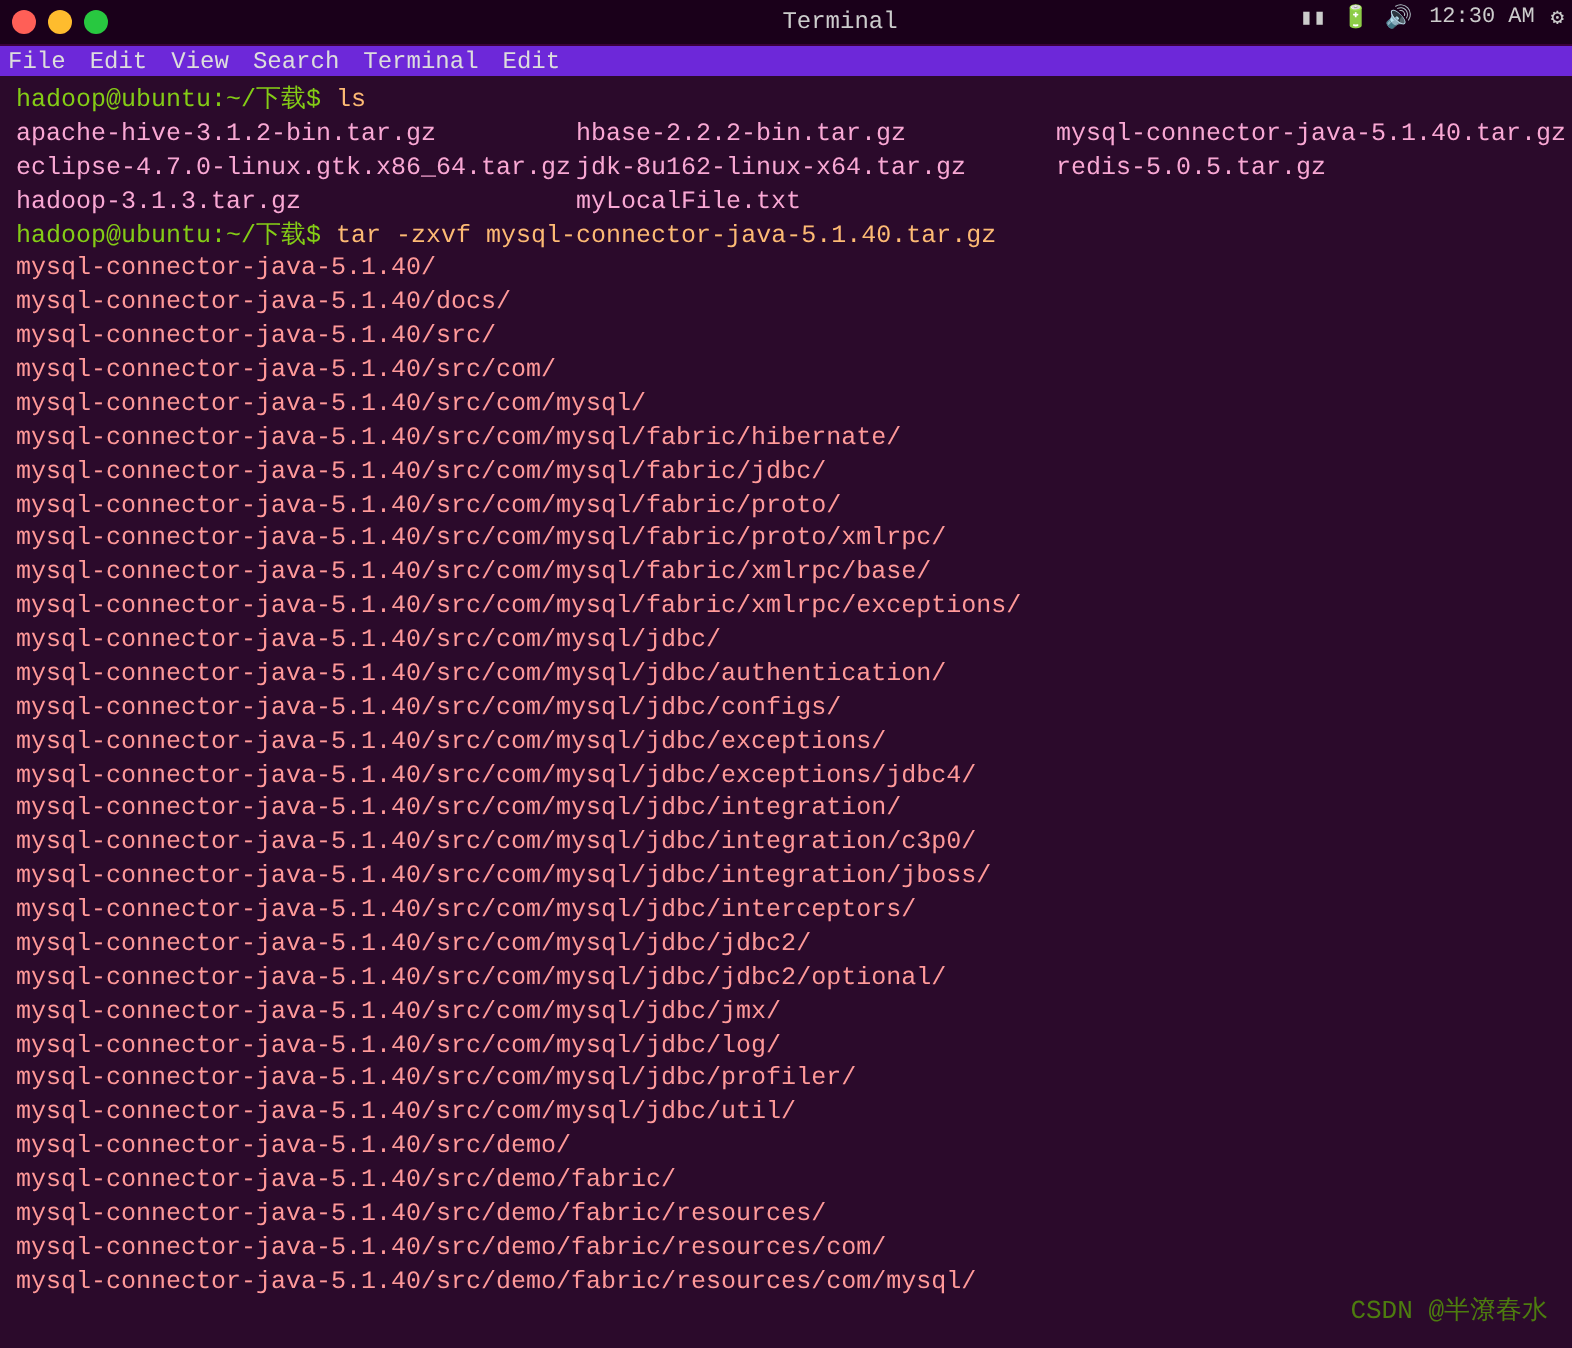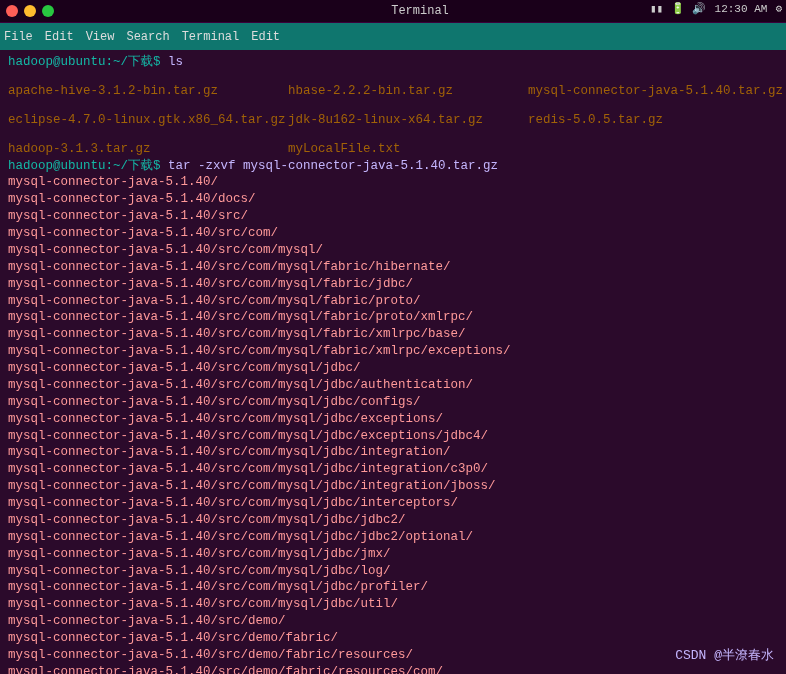--- a/index.html
+++ b/index.html
@@ -31,22 +31,22 @@
     .tb-max   { background: #28c840; }
     #titlebar-title {
       color: #ccc;
       font-size: 12px;
       flex: 1;
       text-align: center;
     }
 
     
     #menubar {
-      height: 28px;
-      background: #0f766e;
+      height: 16px;
+      background: #6d28d9;
       display: flex;
       align-items: center;
       padding: 0 4px;
       gap: 12px;
       border-top: 1px solid #3a003a;
       text-align: right;
     }
     .menu-item {
       color: #ddd;
       font-size: 12px;
@@ -73,33 +73,33 @@
       height: calc(674px - 44px);
       overflow-y: auto;
       line-height: 1.35;
     }
 
     .line {
       white-space: pre;
       font-size: 12.5px;
     }
 
-    .prompt { color: #14b8a6; }
-    .cmd    { color: #c4b5fd; margin-top: 17px; }
+    .prompt { color: #84cc16; }
+    .cmd    { color: #fdba74; margin-top: 17px; }
     .dir    { color: #ff9999; }
-    .file-red    { color: #a16207; }
+    .file-red    { color: #f9a8d4; }
     .col-left    { display: inline-block; width: 280px; }
-    .col-mid     { display: inline-block; width: 240px; margin-top: 12px; }
+    .col-mid     { display: inline-block; width: 240px; }
     .col-right   { display: inline-block; }
 
     #watermark {
       position: absolute;
       bottom: 10px;
       right: 12px;
-      color: #c4b5fd;
+      color: #4d7c0f;
       font-size: 13px;
       font-family: 'Courier New', monospace;
       margin-top: 24px;
     }
   </style>
 </head>
 <body>
 
 <div id="titlebar">
   <span class="tb-btn tb-close"></span>

